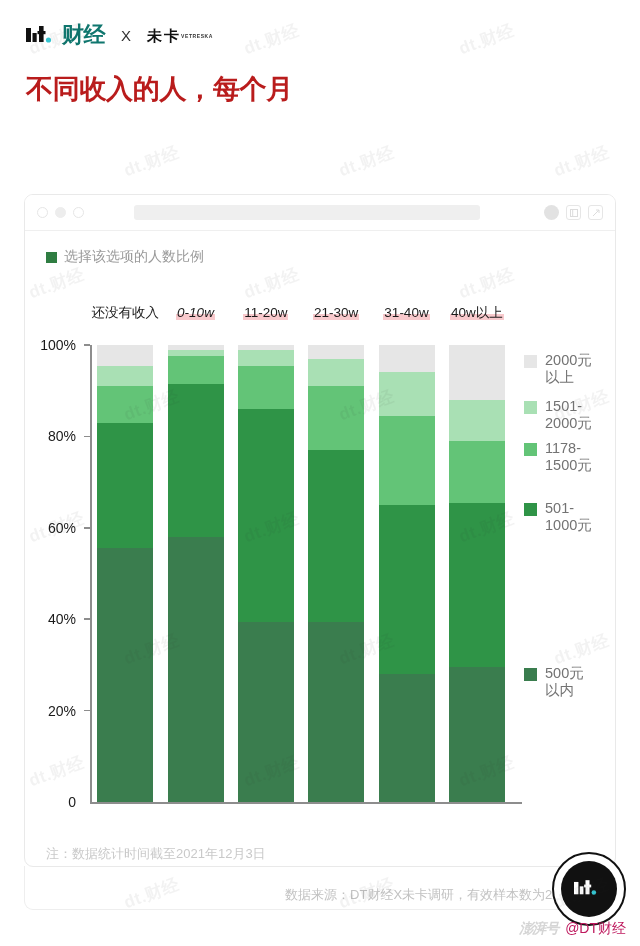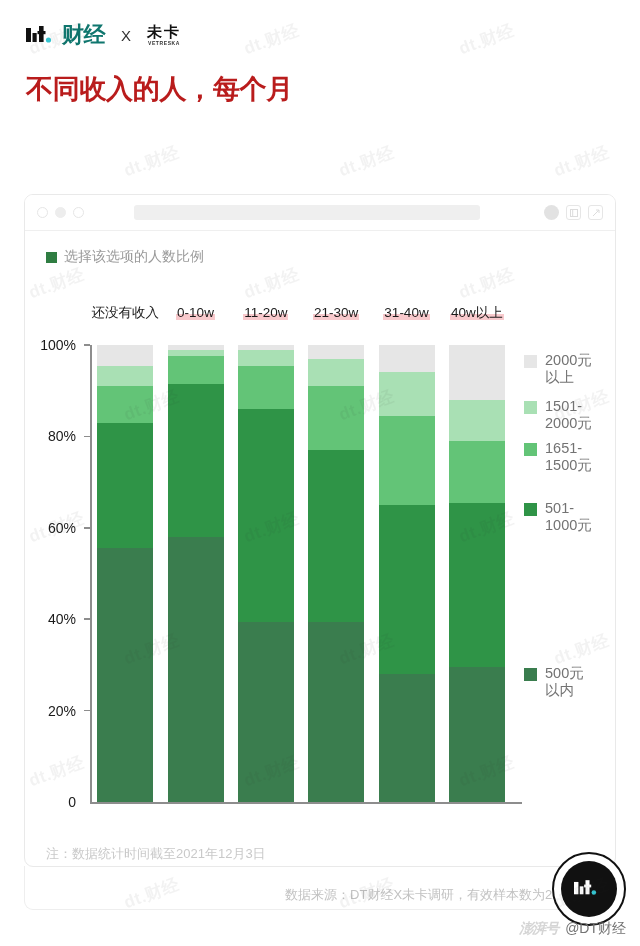--- a/index.html
+++ b/index.html
@@ -20,21 +20,21 @@
     position:absolute; font-size:17px; font-weight:bold; color:#2a2a2a;
     transform: rotate(-20deg); white-space:nowrap; letter-spacing:0.5px;
   }
 
   
   .brandbar { position:absolute; left:26px; top:24px; display:flex; align-items:center; gap:14px; z-index:20;}
   .logo-dt { display:flex; align-items:flex-end; gap:2px; }
   .logo-dt svg { display:block; }
   .logo-dt .cn { font-size:22px; font-weight:bold; color:#0f766e; line-height:1; letter-spacing:-0.5px; }
   .cross { font-size:15px; color:#333; font-weight:400; padding:0 2px;}
-  .logo-wk { display:flex; flex-direction:column; align-items:center; line-height:1;}
+  .logo-wk { display:flex; flex-direction:row; align-items:center; line-height:1;}
   .logo-wk .cn2 { font-size:15px; font-weight:bold; color:#111; letter-spacing:2px;}
   .logo-wk .en2 { font-size:5px; color:#333; letter-spacing:0.6px; margin-top:2px; font-weight:bold;}
 
   
   .title { position:absolute; left:26px; top:70px; z-index:20; }
   .title div {
     font-size:27px; font-weight:bold; color:#b91c1c;
     line-height:1.42; letter-spacing:-0.3px;
   }
 
@@ -115,21 +115,21 @@
   }
   .badge .inner {
     width:56px; height:56px; border-radius:50%; background:#111;
     display:flex; align-items:center; justify-content:center;
   }
   .foot {
     position:absolute; right:14px; bottom:8px; z-index:30;
     display:flex; align-items:center; gap:7px;
   }
   .foot .ph { font-size:14px; font-weight:bold; color:#d5d5d5; font-style:italic; letter-spacing:-1px;}
-  .foot .at { font-size:14px; color:#737373; }
+  .foot .at { font-size:14px; color:#be185d; }
 </style>
 </head>
 <body>
 
 <div id="page">
 
   <div class="brandbar">
     <div class="logo-dt">
       <svg width="34" height="20" viewBox="0 0 34 20" aria-hidden="true">
         <path d="M0 2 h5 v14 h-5 z" fill="#111"></path>
@@ -176,21 +176,21 @@
     </div>
   </div>
 
   <div class="top-legend">
     <span class="sw" style="background: rgb(47, 125, 66);"></span>
     <span class="lb">选择该选项的人数比例</span>
   </div>
 
   <div class="cats" id="cats">
       <div class="cat" style="left: 75.1667px; width: 100px;"><span>还没有收入</span></div>
-      <div class="cat" style="left: 145.5px; width: 100px;"><span class="hl">0-10w</span></div>
+      <div class="cat" style="left: 145.5px; width: 100px; font-style: italic;"><span class="hl">0-10w</span></div>
       <div class="cat" style="left: 215.833px; width: 100px;"><span class="hl">11-20w</span></div>
       <div class="cat" style="left: 286.167px; width: 100px;"><span class="hl">21-30w</span></div>
       <div class="cat" style="left: 356.5px; width: 100px;"><span class="hl">31-40w</span></div>
       <div class="cat" style="left: 426.833px; width: 100px;"><span class="hl">40w以上</span></div>
     </div>
 
   <div class="plot" id="plot">
       <div class="axis-v" style="left: 90px; top: 345px; height: 458.6px;"></div>
       <div class="axis-h" style="left: 90px; top: 802px; width: 432px;"></div>
       <div class="ylabel" style="left: 34px; top: 802px;">0</div>
@@ -251,21 +251,21 @@
         <span class="rtx">2000元
 以上</span>
       </div>
       <div class="ritem" style="left: 524px; top: 398px;">
         <span class="rsw" style="background: rgb(169, 224, 180);"></span>
         <span class="rtx">1501-
 2000元</span>
       </div>
       <div class="ritem" style="left: 524px; top: 440px;">
         <span class="rsw" style="background: rgb(99, 196, 119);"></span>
-        <span class="rtx">1651-
+        <span class="rtx">1178-
 1500元</span>
       </div>
       <div class="ritem" style="left: 524px; top: 500px;">
         <span class="rsw" style="background: rgb(47, 148, 71);"></span>
         <span class="rtx">501-
 1000元</span>
       </div>
       <div class="ritem" style="left: 524px; top: 665px;">
         <span class="rsw" style="background: rgb(58, 125, 78);"></span>
         <span class="rtx">500元

